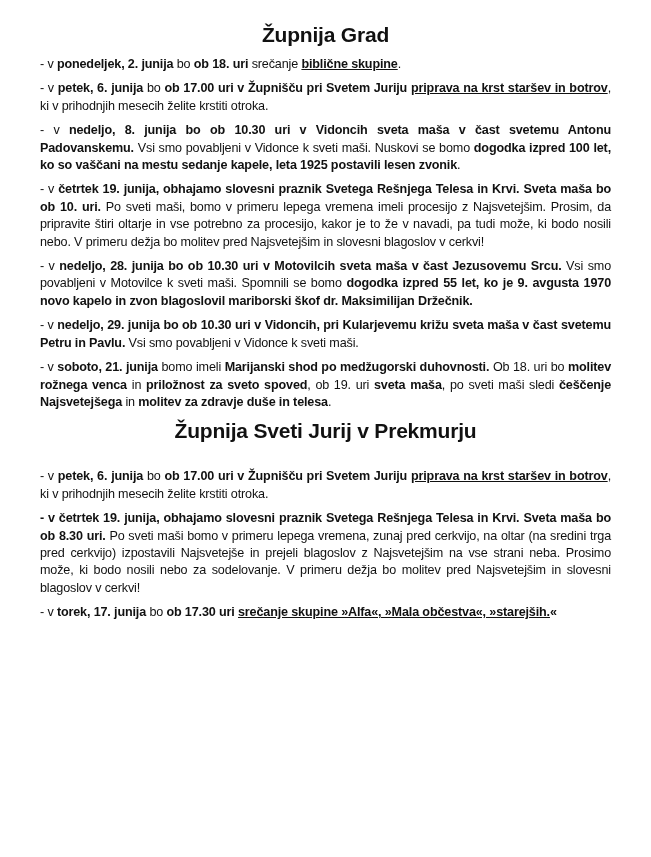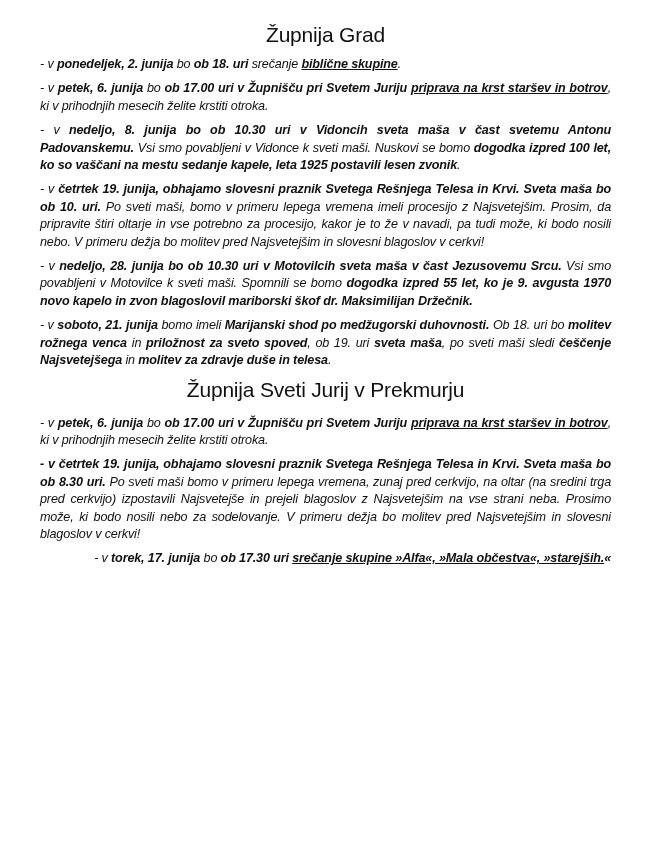--- a/index.html
+++ b/index.html
@@ -9,51 +9,51 @@
     color: #111111;
   }
   .page {
     position: relative;
     padding: 22px 40px 0 40px;
     box-sizing: border-box;
     width: 651px;
   }
   h1 {
     font-size: 21px;
-    font-weight: normal;
+    font-weight: bold;
     text-align: center;
     margin: 0 0 8px 0;
     line-height: 26px;
     letter-spacing: -0.2px;
   }
-  h1.second { margin-top: 6px; margin-bottom: 12px; }
+  h1.second { margin-top: 6px; margin-bottom: 24px; }
   p {
     margin: 0 0 7px 0;
     font-size: 12.6px;
     line-height: 17.4px;
     text-align: justify;
     letter-spacing: -0.15px;
-    font-style: italic;
   }
-  p.nojust { text-align: right; }
+  p.nojust { text-align: left; }
   b { font-weight: bold; }
   .u { text-decoration: underline; }
 </style>
 </head>
 <body>
 
 <div class="page">
   <section>
     <h1>Župnija Grad</h1>
     <div>
         <p><span>- v </span><b>ponedeljek, 2. junija</b><span> bo </span><b>ob 18. uri</b><span> srečanje </span><b class="u">biblične skupine</b><span>.</span></p>
         <p><span>- v </span><b>petek, 6. junija</b><span> bo </span><b>ob 17.00 uri v Župnišču pri Svetem Juriju</b><span> </span><b class="u">priprava na krst staršev in botrov</b><span>, ki v prihodnjih mesecih želite krstiti otroka.</span></p>
         <p><span>- v </span><b>nedeljo, 8. junija bo ob 10.30 uri v Vidoncih sveta maša v čast svetemu Antonu Padovanskemu.</b><span> Vsi smo povabljeni v Vidonce k sveti maši. Nuskovi se bomo </span><b>dogodka izpred 100 let, ko so vaščani na mestu sedanje kapele, leta 1925 postavili lesen zvonik</b><span>.</span></p>
         <p><span>- v </span><b>četrtek 19. junija, obhajamo slovesni praznik Svetega Rešnjega Telesa in Krvi. Sveta maša bo ob 10. uri.</b><span> Po sveti maši, bomo v primeru lepega vremena imeli procesijo z Najsvetejšim. Prosim, da pripravite štiri oltarje in vse potrebno za procesijo, kakor je to že v navadi, pa tudi može, ki bodo nosili nebo. V primeru dežja bo molitev pred Najsvetejšim in slovesni blagoslov v cerkvi!</span></p>
         <p><span>- v </span><b>nedeljo, 28. junija bo ob 10.30 uri v Motovilcih sveta maša v čast Jezusovemu Srcu.</b><span> Vsi smo povabljeni v Motovilce k sveti maši. Spomnili se bomo </span><b>dogodka izpred 55 let, ko je 9. avgusta 1970 novo kapelo in zvon blagoslovil mariborski škof dr. Maksimilijan Držečnik.</b></p>
+        <p><span>- v </span><b>nedeljo, 29. junija bo ob 10.30 uri v Vidoncih, pri Kularjevemu križu sveta maša v čast svetemu Petru in Pavlu.</b><span> Vsi smo povabljeni v Vidonce k sveti maši.</span></p>
         <p><span>- v </span><b>soboto, 21. junija</b><span> bomo imeli </span><b>Marijanski shod po medžugorski duhovnosti.</b><span> Ob 18. uri bo </span><b>molitev rožnega venca</b><span> in </span><b>priložnost za sveto spoved</b><span>, ob 19. uri </span><b>sveta maša</b><span>, po sveti maši sledi </span><b>češčenje Najsvetejšega</b><span> in </span><b>molitev za zdravje duše in telesa</b><span>.</span></p>
       </div>
   </section>
   <section>
     <h1 class="second">Župnija Sveti Jurij  v Prekmurju</h1>
     <div>
         <p><span>- v </span><b>petek, 6. junija</b><span> bo </span><b>ob 17.00 uri v Župnišču pri Svetem Juriju</b><span> </span><b class="u">priprava na krst staršev in botrov</b><span>, ki v prihodnjih mesecih želite krstiti otroka.</span></p>
         <p><b>- v četrtek 19. junija, obhajamo slovesni praznik Svetega Rešnjega Telesa in Krvi. Sveta maša bo ob 8.30 uri.</b><span> Po sveti maši bomo v primeru lepega vremena, zunaj pred cerkvijo, na oltar (na sredini trga pred cerkvijo) izpostavili Najsvetejše in prejeli blagoslov z Najsvetejšim na vse strani neba. Prosimo može, ki bodo nosili nebo za sodelovanje. V primeru dežja bo molitev pred Najsvetejšim in slovesni blagoslov v cerkvi!</span></p>
         <p class="nojust"><span>- v </span><b>torek, 17. junija</b><span> bo </span><b>ob 17.30 uri</b><span> </span><b class="u">srečanje skupine »Alfa«, »Mala občestva«, »starejših.</b><b>«</b></p>
       </div>

